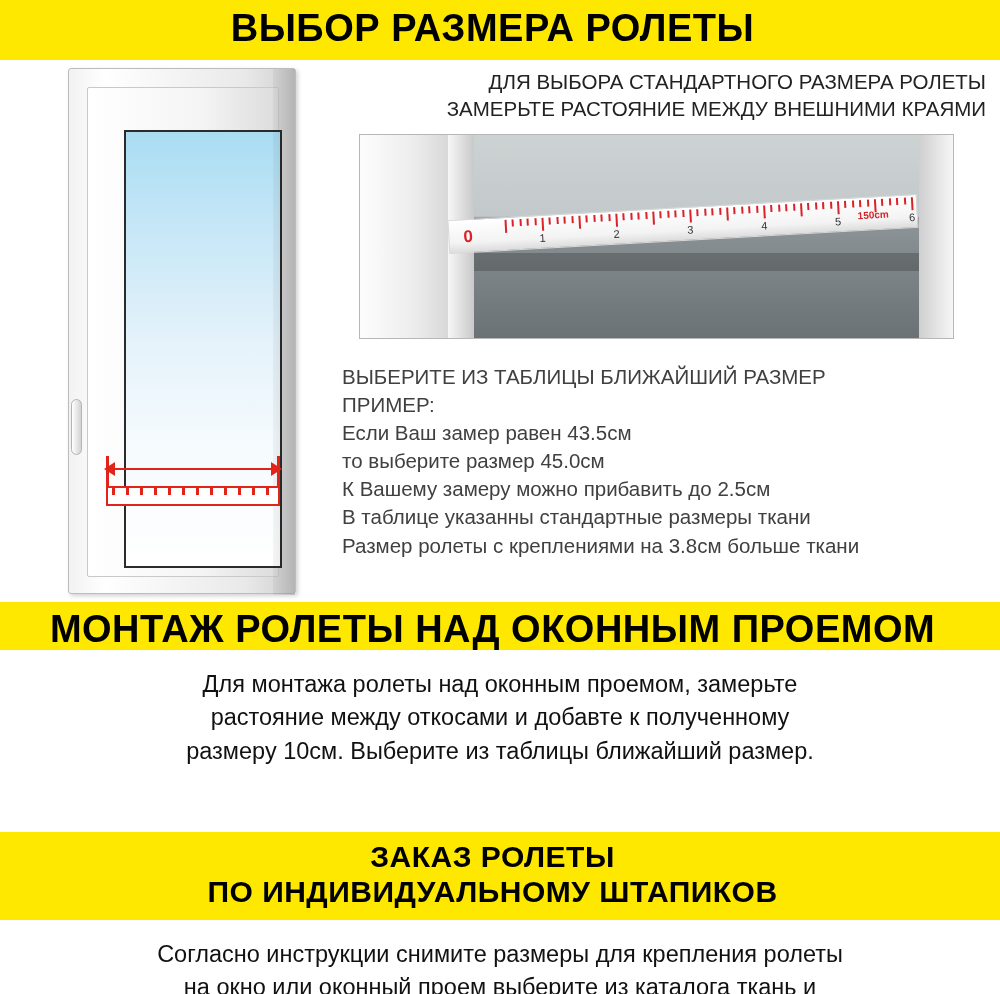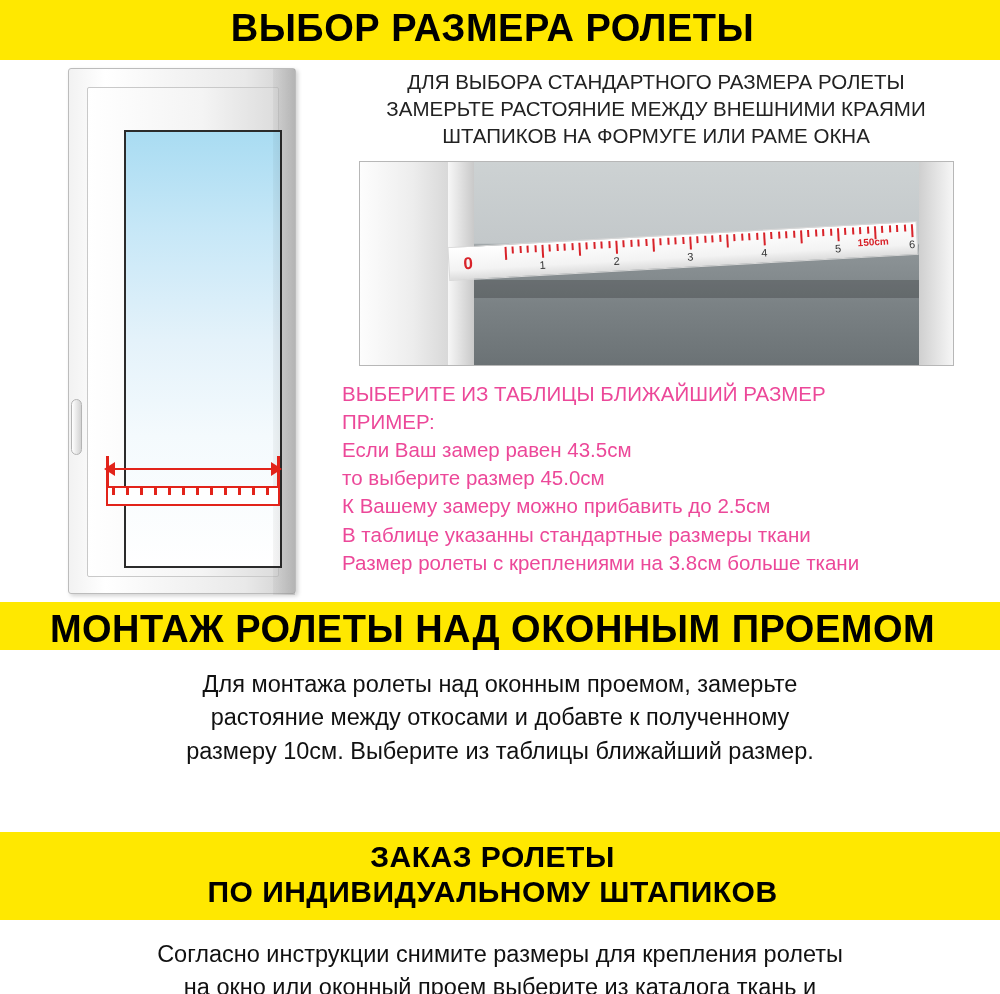--- a/index.html
+++ b/index.html
@@ -138,21 +138,21 @@
   }
 
   
   .top-right {
     position: absolute;
     left: 326px;
     top: 8px;
     width: 660px;
   }
   .instr-top {
-    text-align: center;
+    text-align: right;
     font-size: 20.5px;
     line-height: 1.32;
     color: #222;
   }
   .photo {
     position: relative;
     margin: 12px auto 0 auto;
     width: 595px; height: 205px;
     background: linear-gradient(to bottom, #cfd3d4 0%, #b9bec0 32%, #9aa0a2 33%, #878d8f 60%, #6f7578 100%);
     overflow: hidden;
@@ -197,24 +197,24 @@
   .tape .tzero {
     position: absolute; left: 14px; top: 7px;
     font-size: 17px; font-weight: bold; color: #d8232a;
   }
   .tape .tlabel {
     position: absolute; right: 28px; top: 12px;
     font-size: 10px; color: #d8232a; font-weight: bold;
   }
 
   .instr-list {
-    margin-top: 14px;
+    margin-top: 24px;
     font-size: 20.5px;
     line-height: 1.37;
-    color: #ec4899;
+    color: #404040;
     padding-left: 16px;
   }
   .instr-list .hdr { margin-bottom: 0px; }
 
   
   .para {
     text-align: center;
     font-size: 23.5px;
     line-height: 1.42;
     padding: 14px 60px 10px 60px;
@@ -262,21 +262,20 @@
           <i style="left: 146px;"></i>
           <i style="left: 160px;"></i>
         </div>
     </div>
   </div>
 
   <div class="top-right">
     <div class="instr-top">
       <div>ДЛЯ ВЫБОРА СТАНДАРТНОГО РАЗМЕРА РОЛЕТЫ</div>
       <div>ЗАМЕРЬТЕ РАСТОЯНИЕ МЕЖДУ ВНЕШНИМИ КРАЯМИ</div>
-      <div>ШТАПИКОВ НА ФОРМУГЕ ИЛИ РАМЕ ОКНА</div>
     </div>
 
     <div class="photo">
       <div class="wall-left"></div>
       <div class="frame-edge"></div>
       <div class="glass-area"></div>
       <div class="shadow-band"></div>
       <div class="wall-right"></div>
       <div class="tape" id="tape">
         <div class="tzero">0</div>

